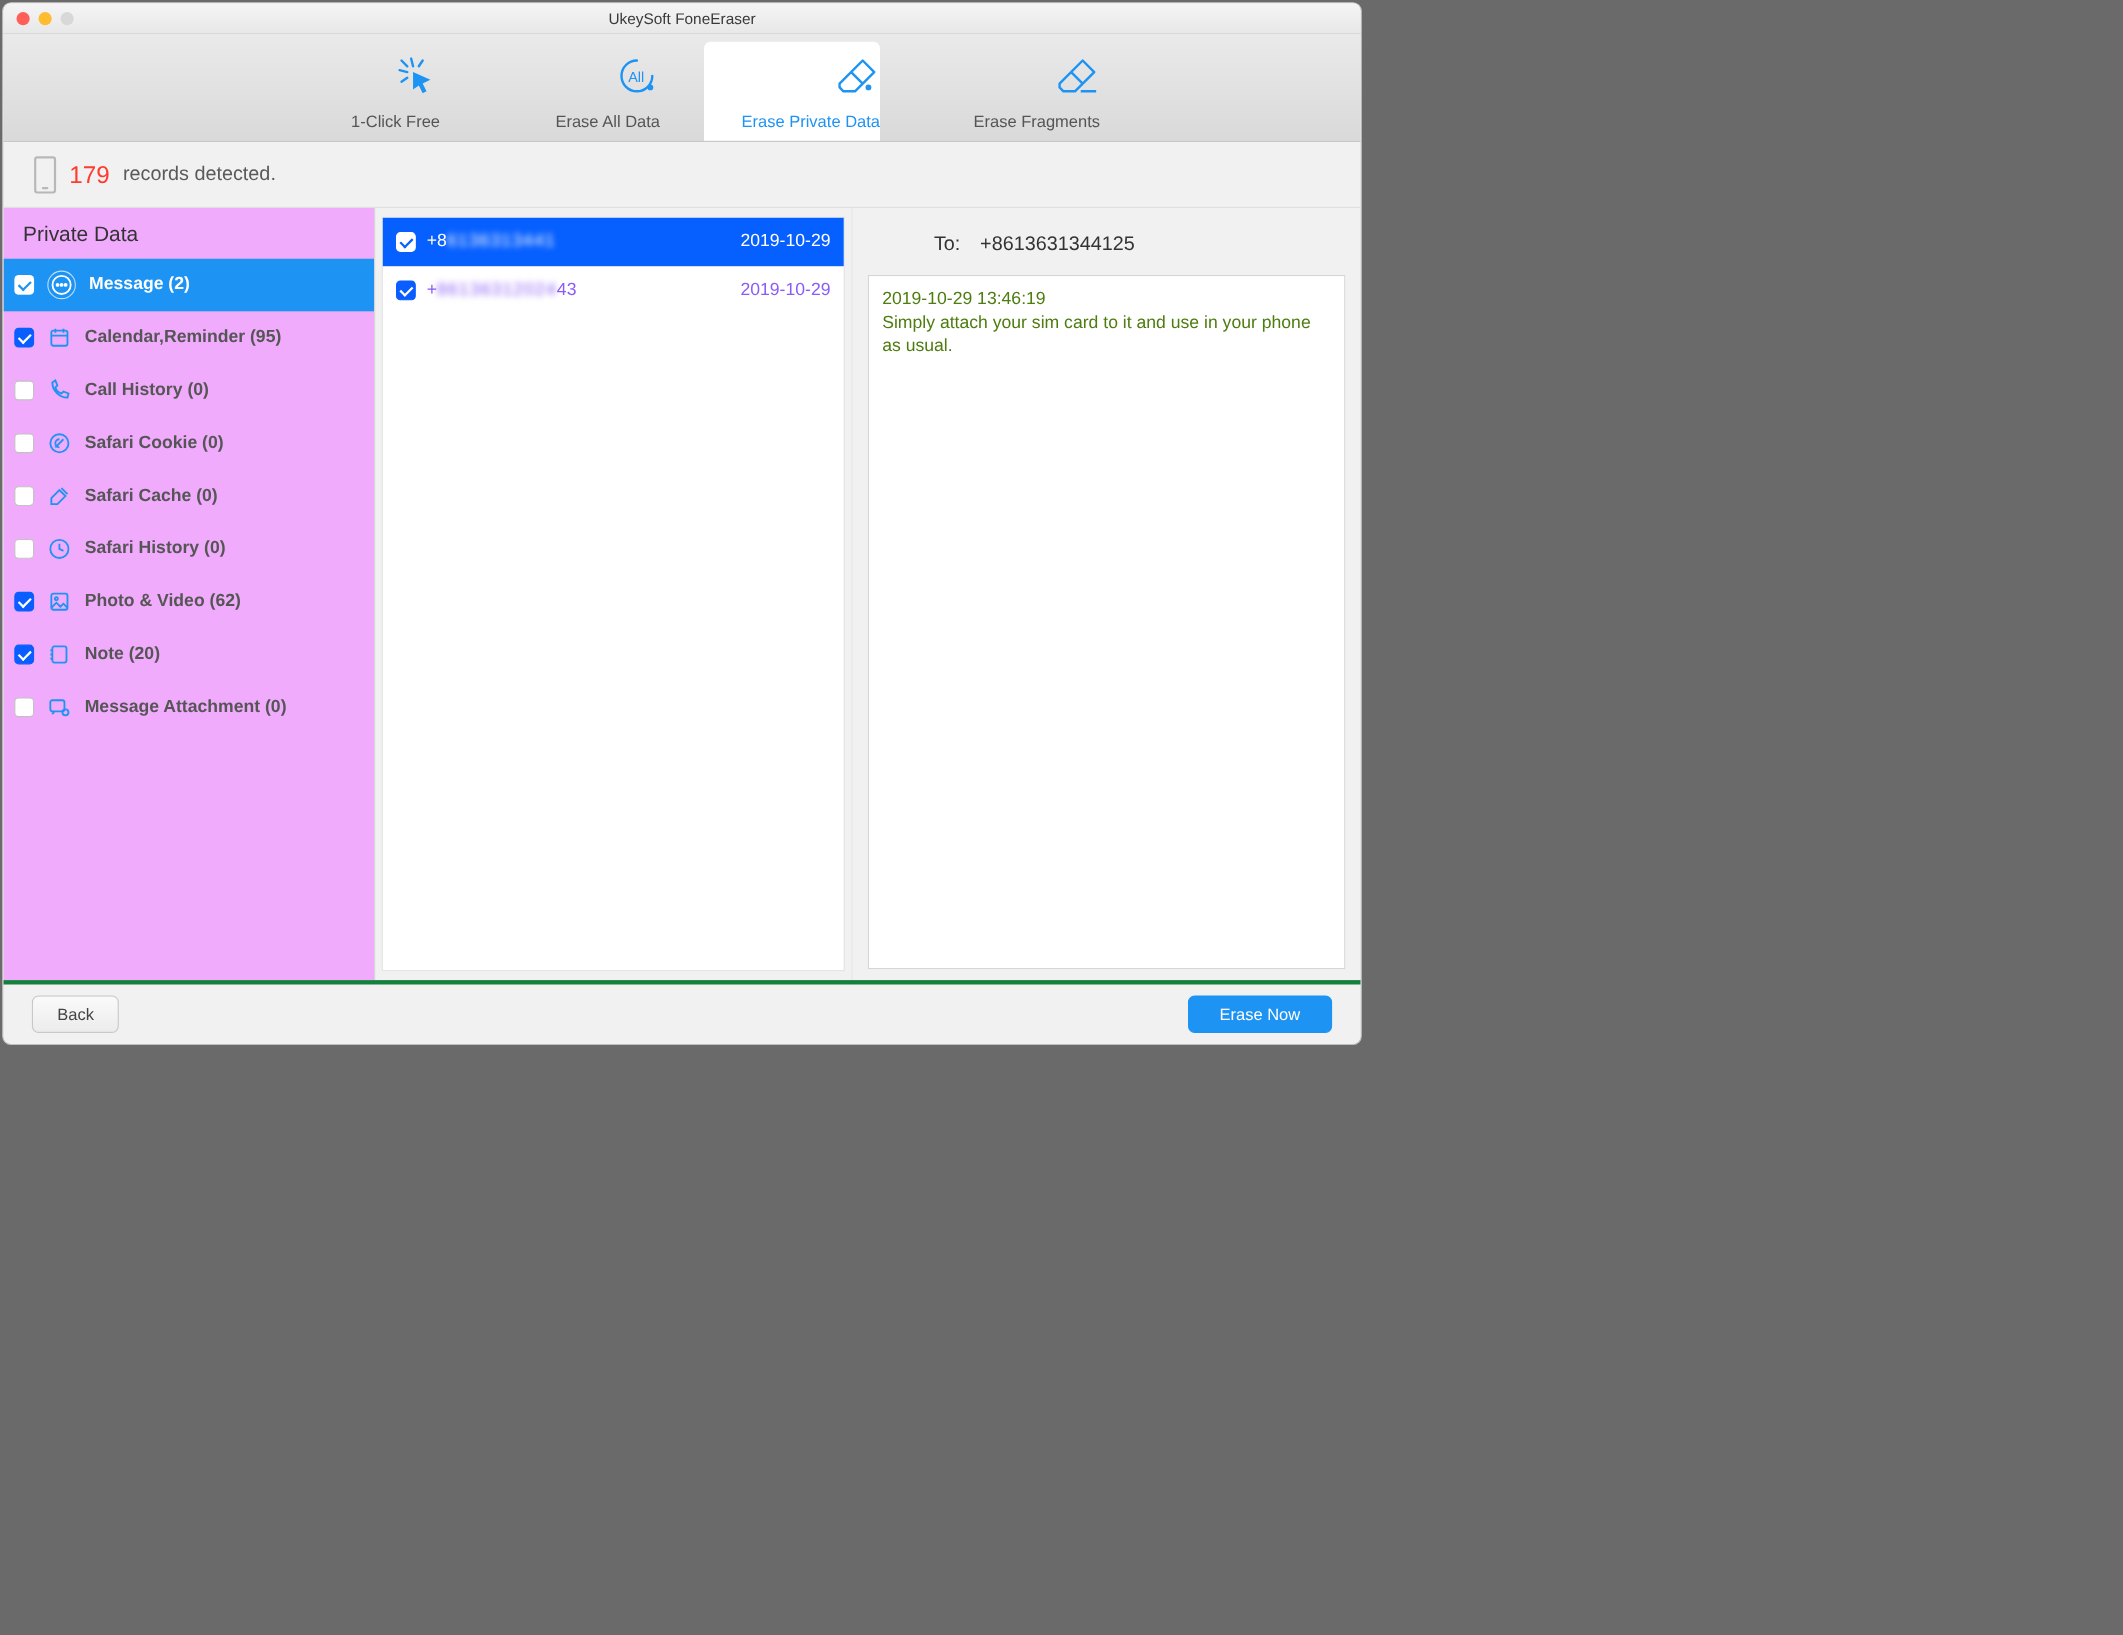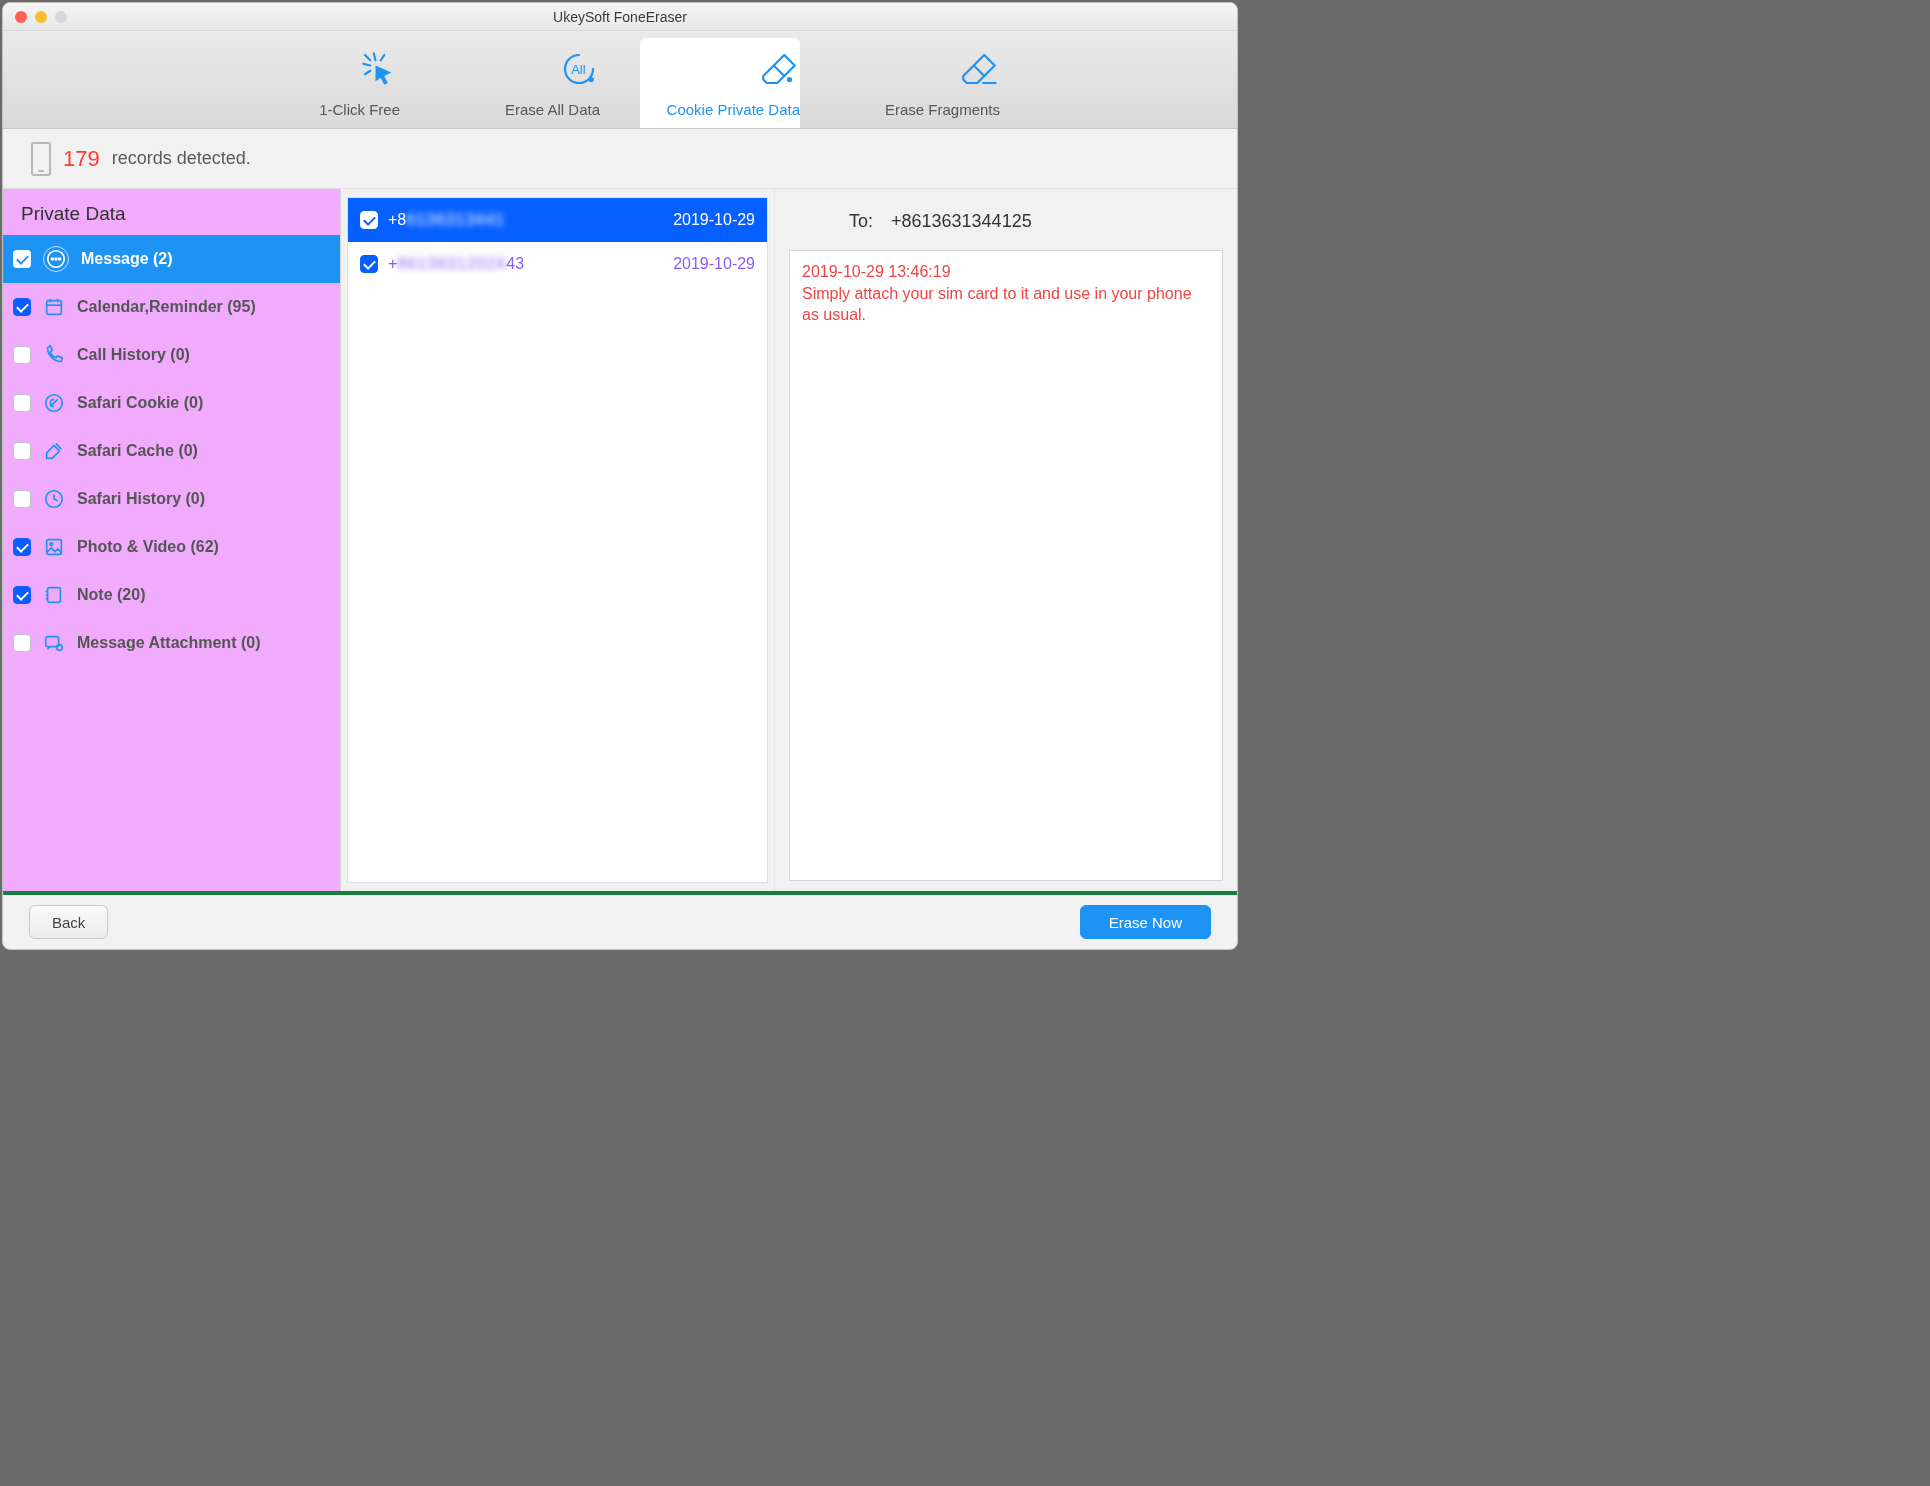--- a/index.html
+++ b/index.html
@@ -84,21 +84,21 @@
   .msg-list{background:#fff;border:1px solid #e0e0e0;margin:0 6px;flex:1;}
   .msg-row{display:flex;align-items:center;height:44px;padding:0 12px;gap:10px;font-size:16px;color:#8b5cf6;}
   .msg-row.sel{background:#065fff;color:#fff;}
   .msg-row .chk{width:18px;height:18px;}
   .msg-row.sel .chk.checked{background:#fff;border-color:#fff;}
   .msg-row.sel .chk.checked::after{border-color:#065fff;}
   .msg-row .num{flex:1;}
   .msg-row .blur{filter:blur(3px);letter-spacing:1px;}
   .detail{flex:1;display:flex;flex-direction:column;padding:10px 14px;}
   .detail-head{display:flex;gap:18px;font-size:18px;color:#333;padding:12px 60px 18px;}
-  .detail-box{flex:1;background:#fff;border:1px solid #d6d6d6;padding:10px 12px;font-size:16px;color:#ef4444;line-height:1.35;}
+  .detail-box{flex:1;background:#fff;border:1px solid #d6d6d6;padding:10px 12px;font-size:16px;color:#4d7c0f;line-height:1.35;}
   .footer{height:58px;border-top:4px solid #15803d;display:flex;align-items:center;justify-content:space-between;padding:0 26px;}
   .btn{height:34px;border-radius:6px;border:1px solid #c8c8c8;background:linear-gradient(#fafafa,#ececec);padding:0 22px;font-size:15px;color:#444;cursor:pointer;}
   .btn.primary{background:#1d93f3;border-color:#1d93f3;color:#fff;font-weight:500;padding:0 28px;}
 </style>
 </head>
 <body>
 
 <div class="window">
 
   <div class="titlebar">
@@ -135,21 +135,21 @@
       <span>Erase All Data</span>
     </div>
     <div class="tab active">
       <span>
         <svg viewBox="0 0 48 48" fill="none" stroke="#1d93f3" stroke-width="2.5" stroke-linejoin="round">
           <path d="M30 8 L42 20 L22 40 L10 40 L6 36 L6 32 Z"></path>
           <line x1="18" y1="20" x2="30" y2="32"></line>
           <circle cx="36" cy="36" r="3" fill="#1d93f3" stroke="none"></circle>
         </svg>
       </span>
-      <span>Cookie Private Data</span>
+      <span>Erase Private Data</span>
     </div>
     <div class="tab">
       <span>
         <svg viewBox="0 0 48 48" fill="none" stroke="#1d93f3" stroke-width="2.5" stroke-linejoin="round">
           <path d="M30 8 L42 20 L22 40 L10 40 L6 36 L6 32 Z"></path>
           <line x1="18" y1="20" x2="30" y2="32"></line>
           <line x1="28" y1="40" x2="44" y2="40"></line>
         </svg>
       </span>
       <span>Erase Fragments</span>

